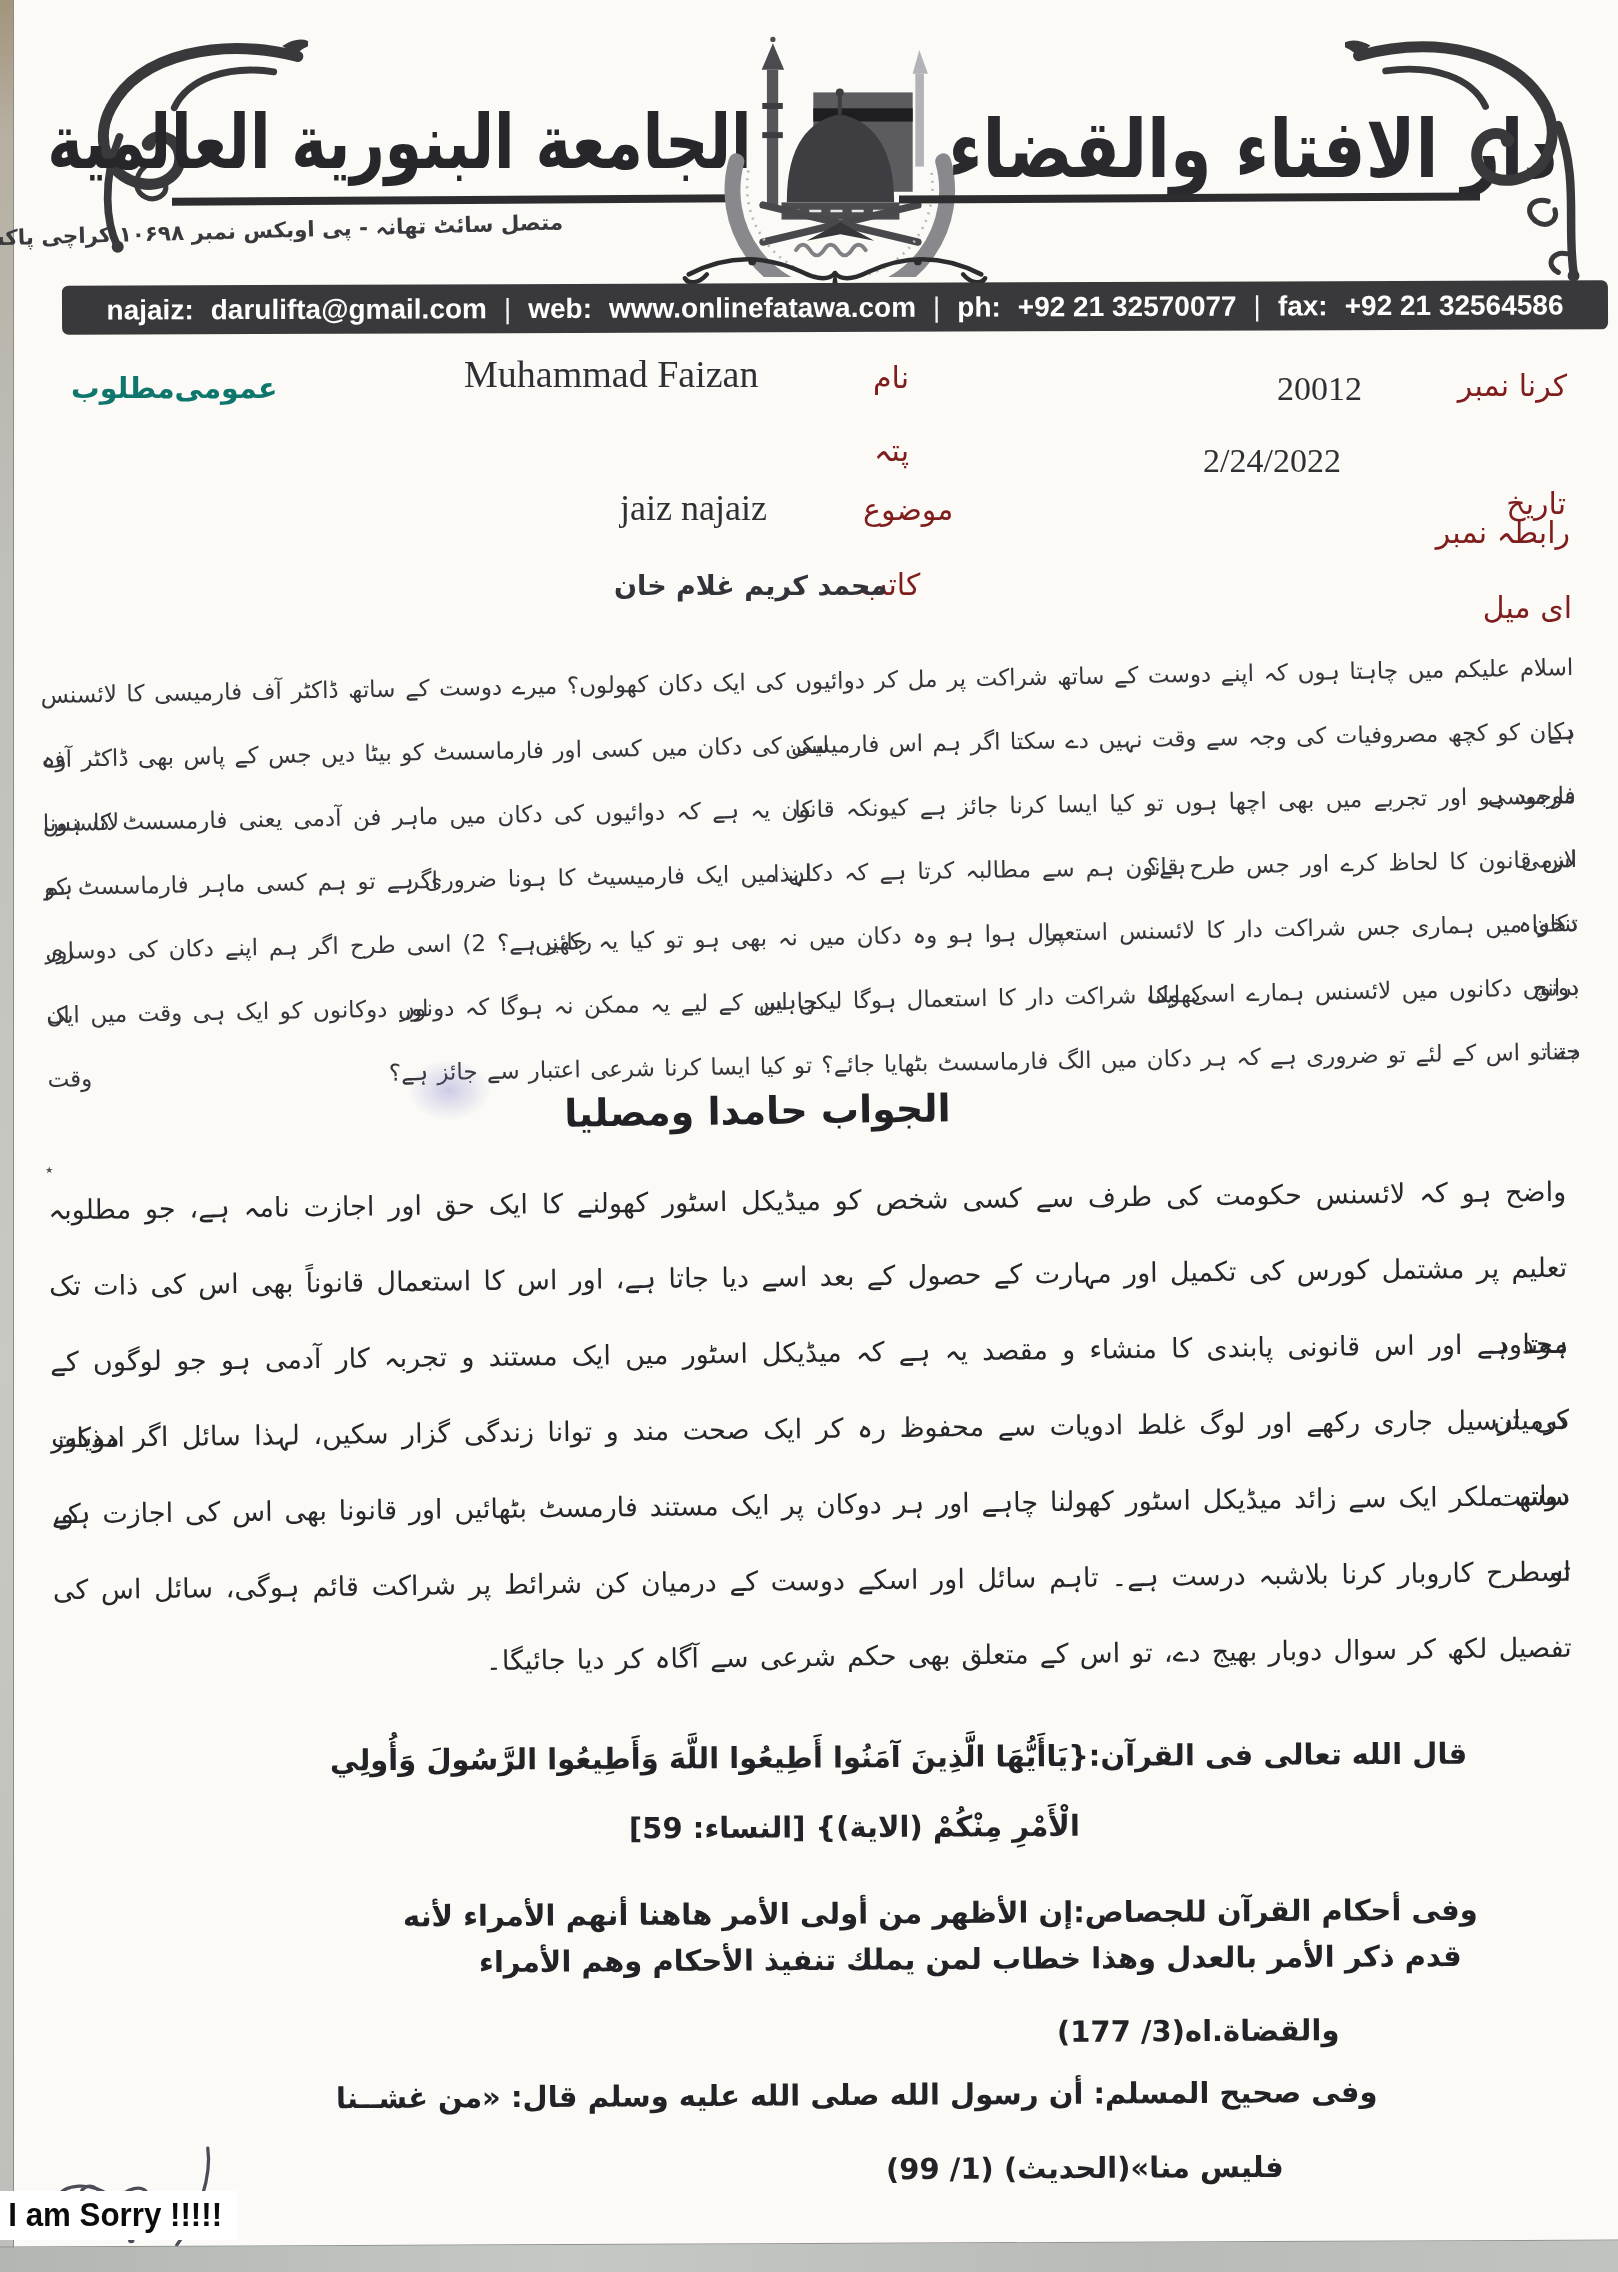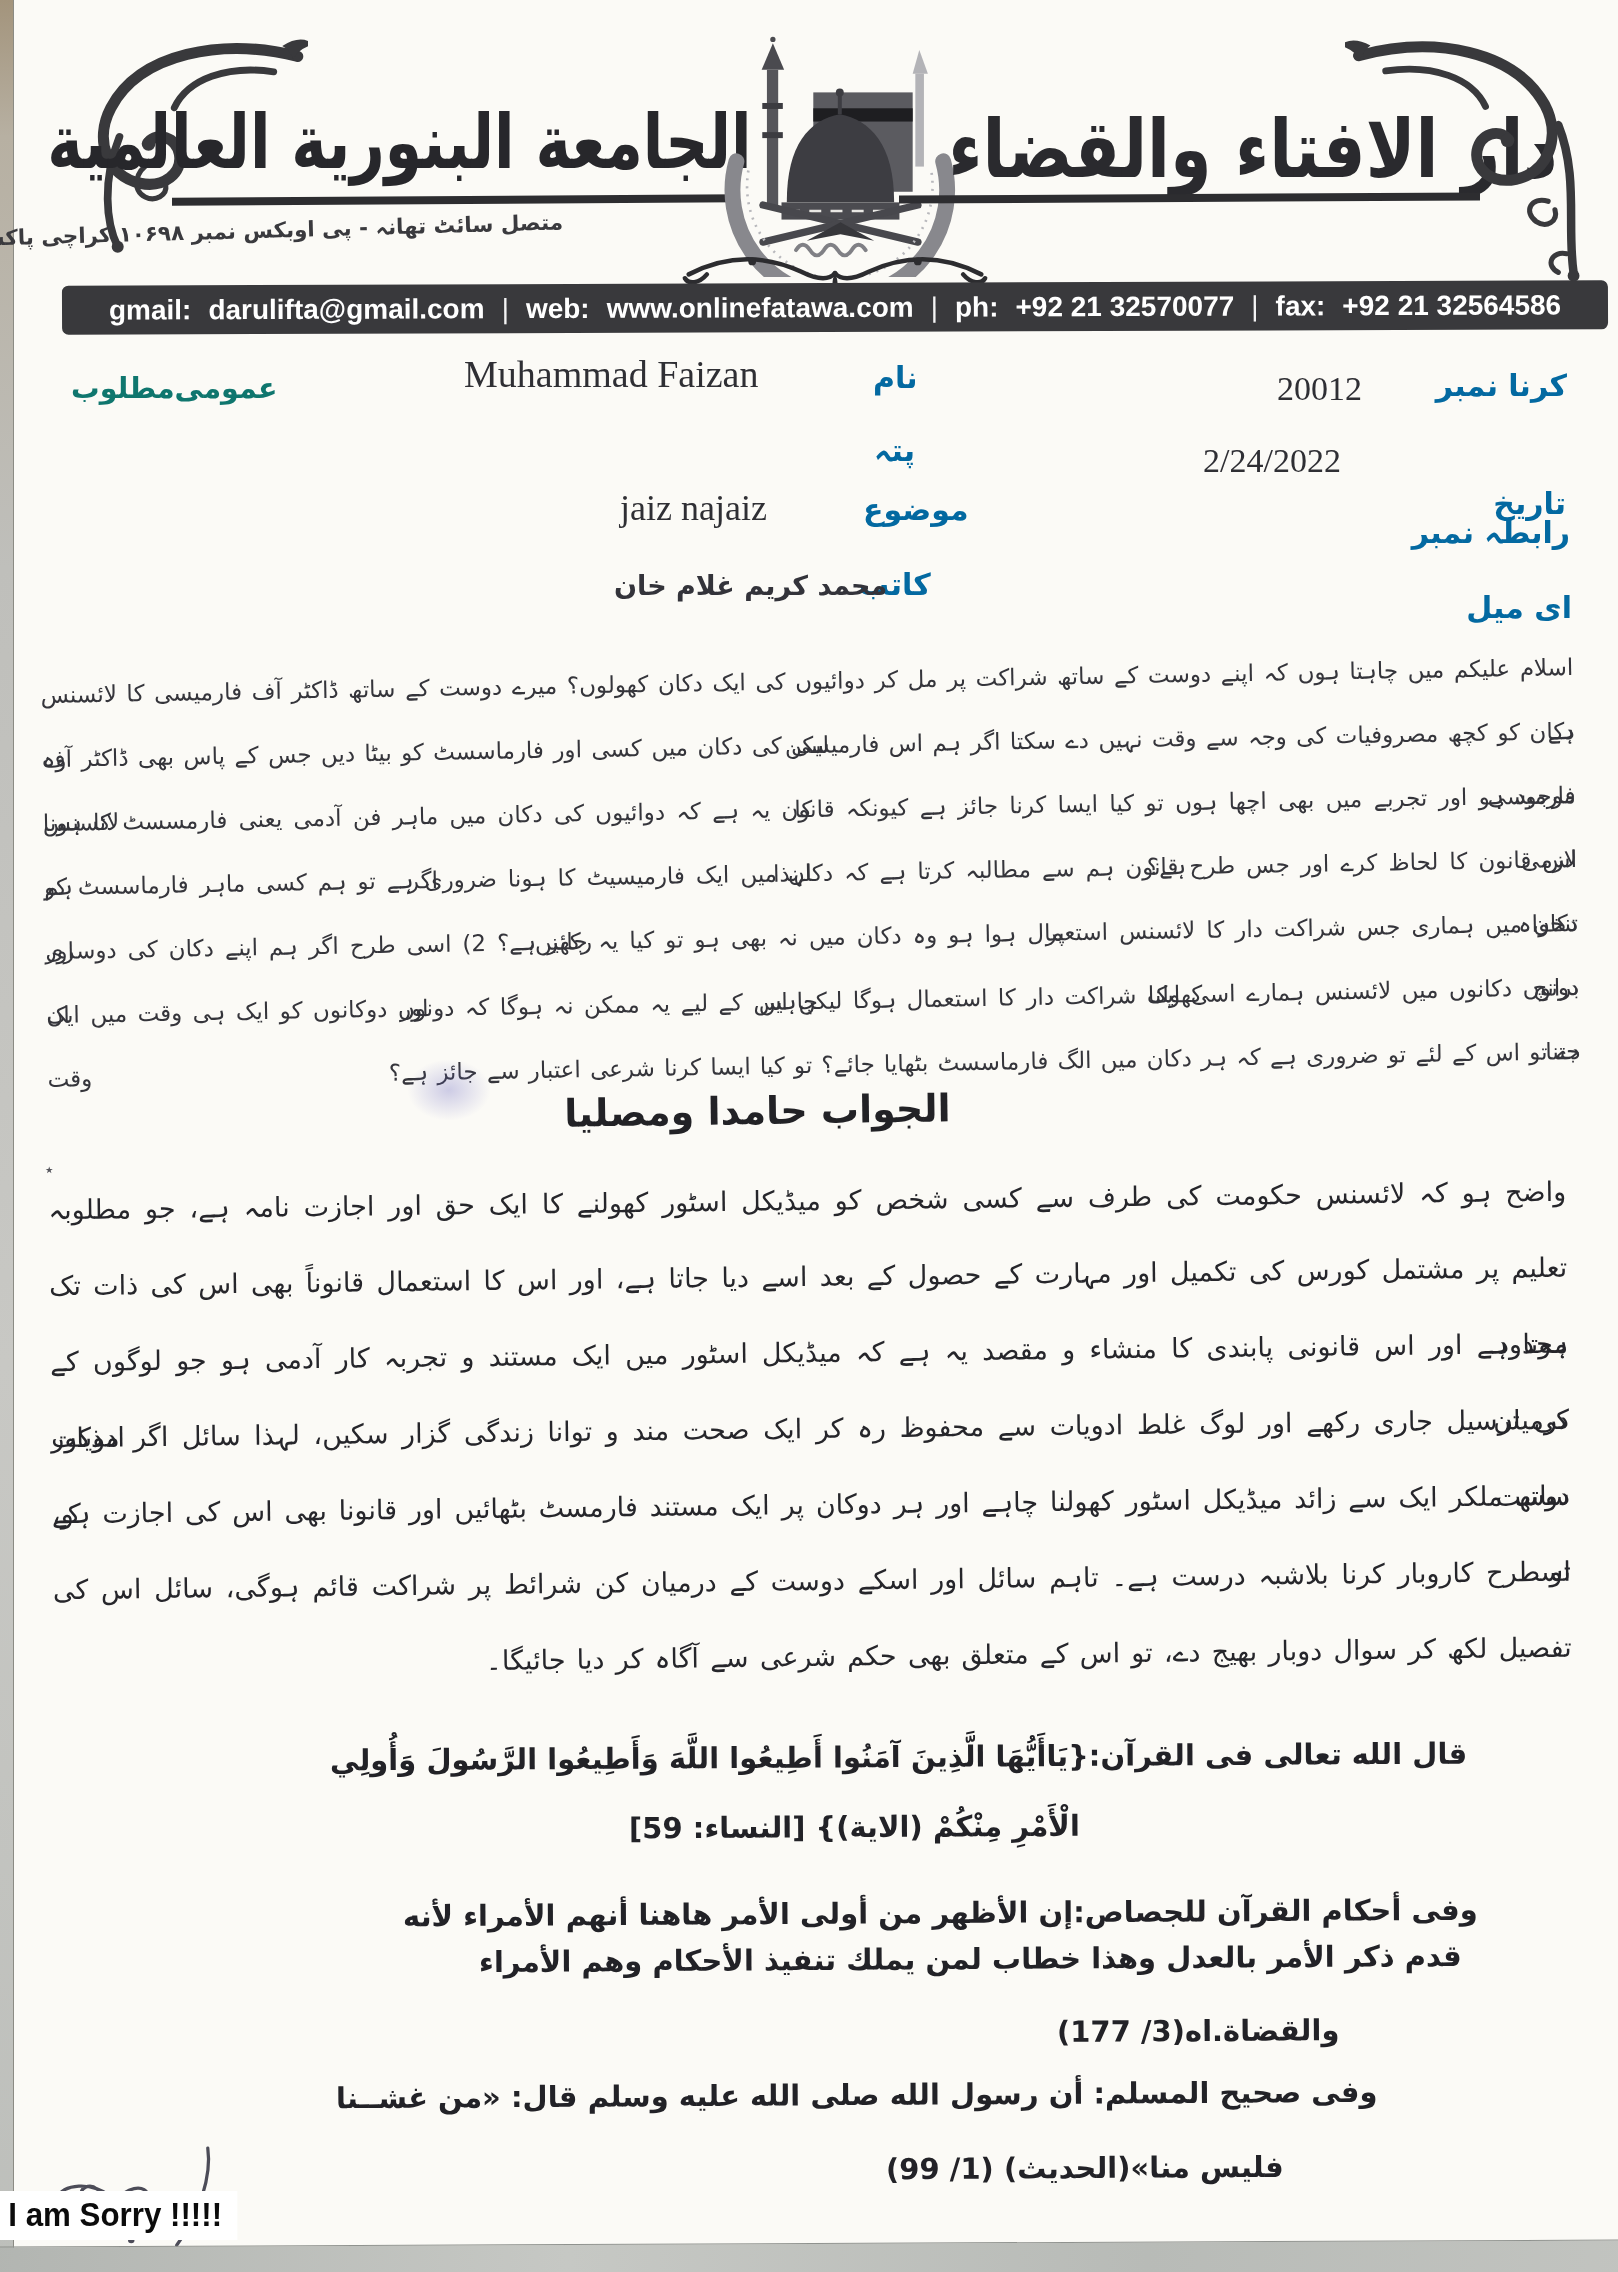--- a/index.html
+++ b/index.html
@@ -46,21 +46,21 @@
   .contact-bar {
     position:absolute; left:62px; top:283px; width:1546px; height:49px;
     background:#39393c; border-radius:6.5px;
     display:flex; align-items:center; justify-content:center; gap:17px;
     font-family:"Liberation Sans", sans-serif; font-weight:bold;
     font-size:28px; color:#ffffff; white-space:nowrap;
     transform:rotate(-0.2deg);
   }
   .contact-bar .sep { font-weight:normal; opacity:.95; }
   
-  .f-label { position:absolute; font-size:30px; font-weight:bold; color:#0369a1; white-space:nowrap; direction:rtl; }
+  .f-label { position:absolute; font-size:30px; font-weight:normal; color:#7f1d1d; white-space:nowrap; direction:rtl; }
   .f-urdu  { position:absolute; font-size:27px; font-weight:bold; color:#33333a; white-space:nowrap; direction:rtl; }
   .f-latin { position:absolute; font-family:"Liberation Serif", serif; color:#2f2f34; white-space:nowrap; }
   .required-row {
     position:absolute; left:71px; top:372px; width:204px;
     display:flex; flex-direction:row-reverse; justify-content:space-between;
     font-size:28.5px; font-weight:bold; color:#0f766e; direction:rtl;
   }
   
   .question-block {
     position:absolute; left:44px; top:649px; width:1533px;
@@ -200,21 +200,21 @@
     </g>
     <g fill="#39393c">
       <circle cx="192" cy="128" r="8"></circle>
         <circle cx="16" cy="28" r="6"></circle>
         <circle cx="270" cy="288" r="7"></circle>
       <path d="M30,16 q-22,-12 -36,0 q17,5 23,17 q5,-11 13,-17 z"></path>
     </g>
   </svg>
 
   <div class="contact-bar">
-    <span>gmail:</span>
+    <span>najaiz:</span>
     <span>darulifta@gmail.com</span>
     <span class="sep">|</span>
     <span>web:</span>
     <span>www.onlinefatawa.com</span>
     <span class="sep">|</span>
     <span>ph:</span>
     <span>+92 21 32570077</span>
     <span class="sep">|</span>
     <span>fax:</span>
     <span>+92 21 32564586</span>

